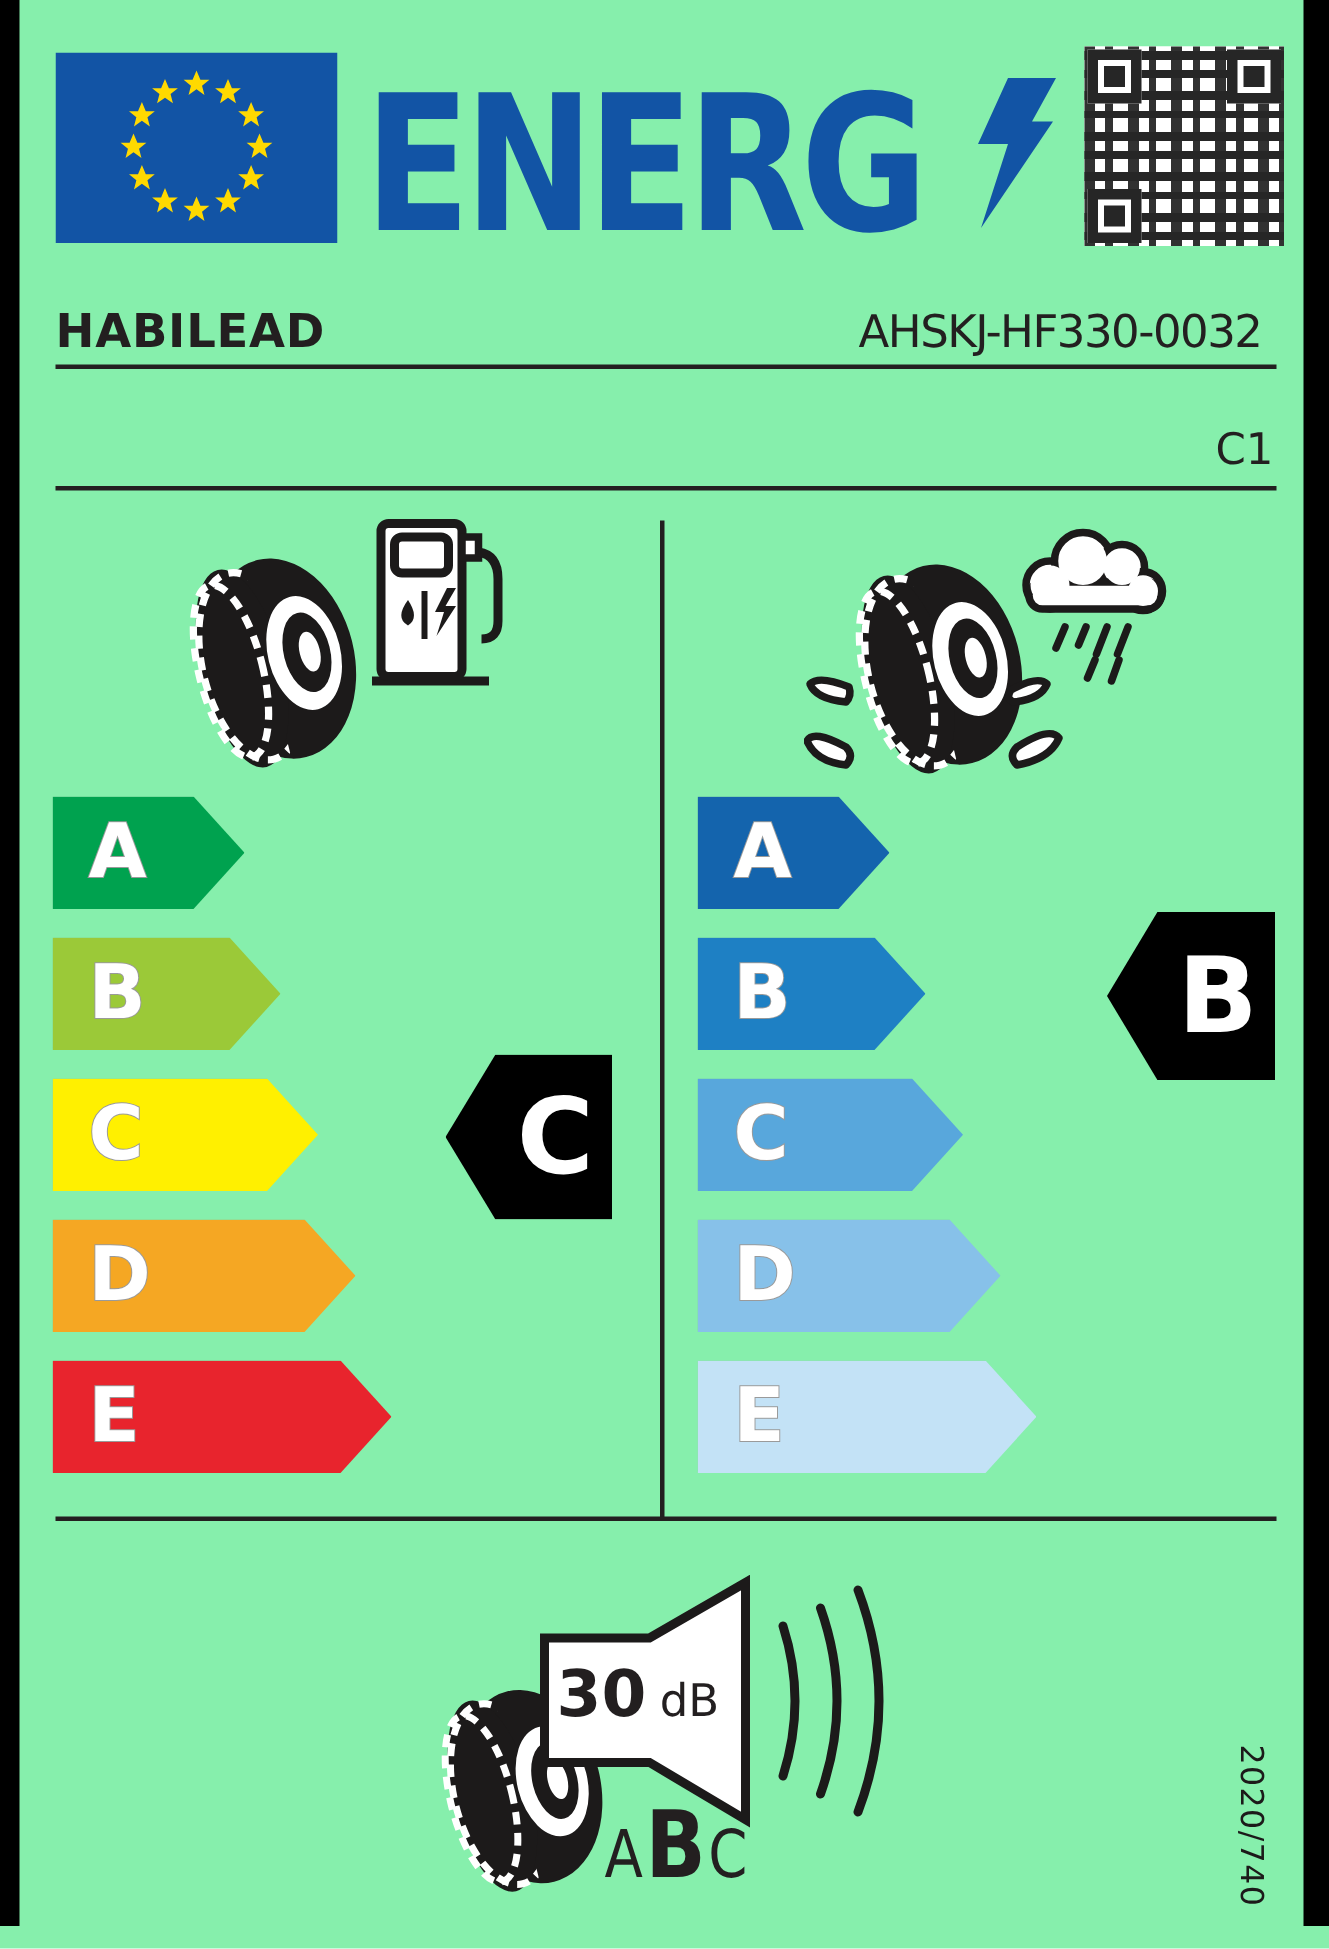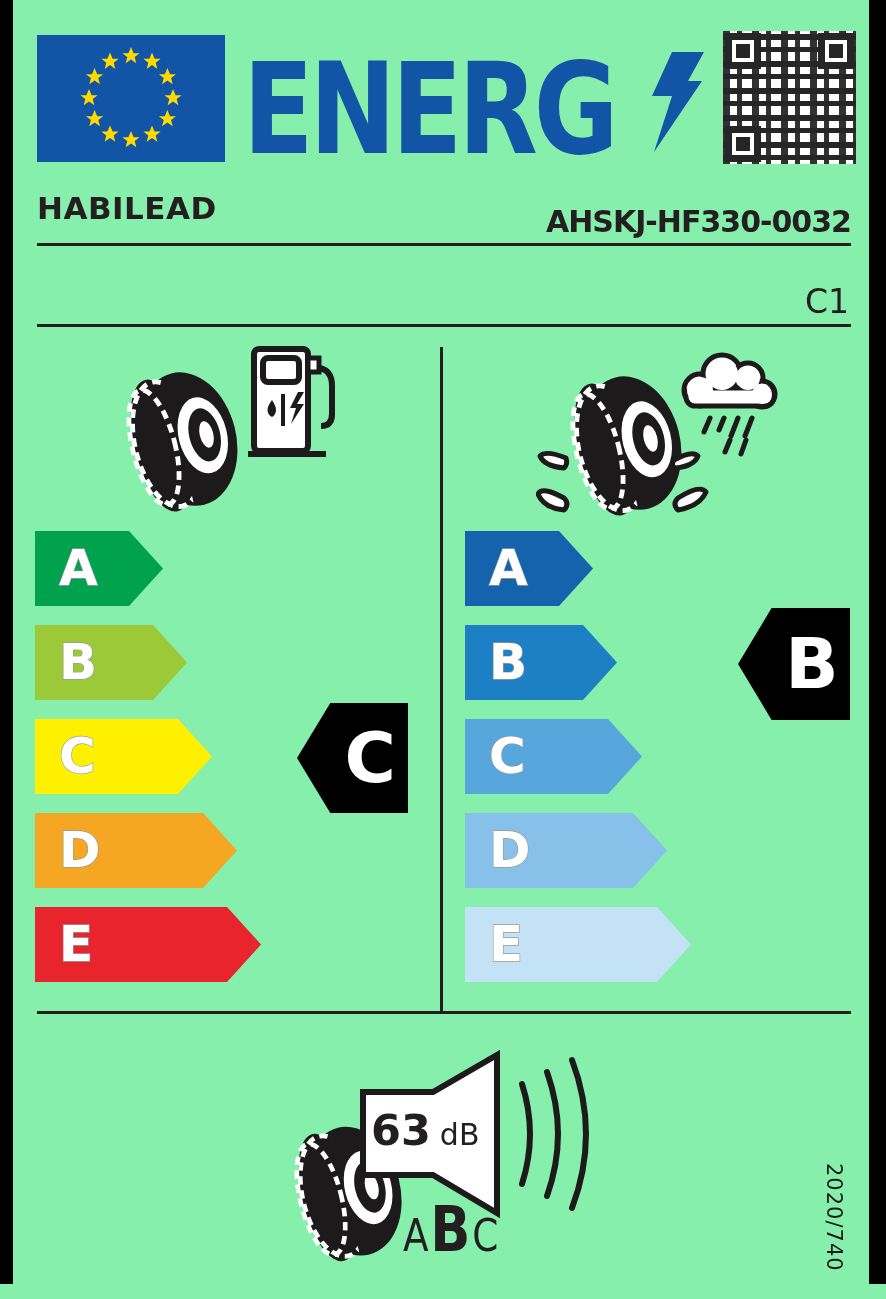--- a/index.html
+++ b/index.html
@@ -16,24 +16,24 @@
   .energ-text{position:absolute;left:243px;top:47px;font-size:126px;font-weight:bold;line-height:1;letter-spacing:-5px;transform:scaleX(.82);transform-origin:left top;}
   .bolt-svg{position:absolute;left:646px;top:52px;}
   .qr{position:absolute;left:723px;top:31px;width:133px;height:133px;background-color:#fff;background-image:
       repeating-linear-gradient(90deg,rgba(38,38,38,.95) 0 7px,transparent 7px 14px,rgba(38,38,38,.95) 14px 19px,transparent 19px 29px),
       repeating-linear-gradient(0deg,#fff 0 4px,#262626 4px 9px,#fff 9px 16px,#262626 16px 22px,#fff 22px 27px);}
   .qr .f{position:absolute;width:22px;height:22px;border:7px solid #262626;background:#fff;}
   .qr .f::after{content:"";position:absolute;inset:4px;background:#262626;}
   .qr .f1{left:2px;top:2px;} .qr .f2{right:2px;top:2px;} .qr .f3{left:2px;bottom:2px;}
 
   
-  .brand{position:absolute;left:37px;top:190px;font-size:31px;font-weight:bold;letter-spacing:0.5px;}
-  .model{position:absolute;right:35px;top:204px;font-size:30px;font-weight:700;letter-spacing:-1px;}
+  .brand{position:absolute;left:37px;top:203px;font-size:31px;font-weight:bold;letter-spacing:0.5px;}
+  .model{position:absolute;right:45px;top:204px;font-size:30px;font-weight:400;letter-spacing:-1px;}
   .size{position:absolute;left:37px;top:268px;font-size:48px;letter-spacing:-1px;}
-  .tclass{position:absolute;right:37px;top:282px;font-size:33px;}
+  .tclass{position:absolute;right:37px;top:282px;font-size:29px;}
   .rule{position:absolute;left:37px;width:814px;height:3px;background:#231f20;}
   .r1{top:243px;} .r2{top:324px;} .r3{top:1011px;}
   .vdivider{position:absolute;left:440px;top:347px;width:3px;height:665px;background:#231f20;}
 
   
   .picto{position:absolute;}
 
   
   .scale{position:absolute;top:531px;width:240px;height:452px;}
   .scale-fuel{left:35px;} .scale-wet{left:465px;}
@@ -232,21 +232,21 @@
   </svg>
   <svg class="picto" style="left:350px;top:1050px" width="250" height="170" viewBox="0 0 250 170">
     <polygon points="13,42 83,42 147,5 147,163 83,125 13,125" fill="#fff" stroke="#1c1a1a" stroke-width="6" stroke-linejoin="miter"></polygon>
     <g fill="none" stroke="#1c1a1a" stroke-width="6" stroke-linecap="round">
       <path d="M172 34 q16 50 0 100"></path>
       <path d="M197 22 q22 62 0 124"></path>
       <path d="M222 10 q28 74 0 148"></path>
     </g>
   </svg>
   <div class="noise-db">
-    <span class="noise-val">63</span>
+    <span class="noise-val">30</span>
     <span class="noise-unit">dB</span>
   </div>
   <div class="noise-classes">
     <span class="nc">A</span>
     <span class="nc-b">B</span>
     <span class="nc">C</span>
   </div>
 
   <div class="regulation">2020/740</div>
 

